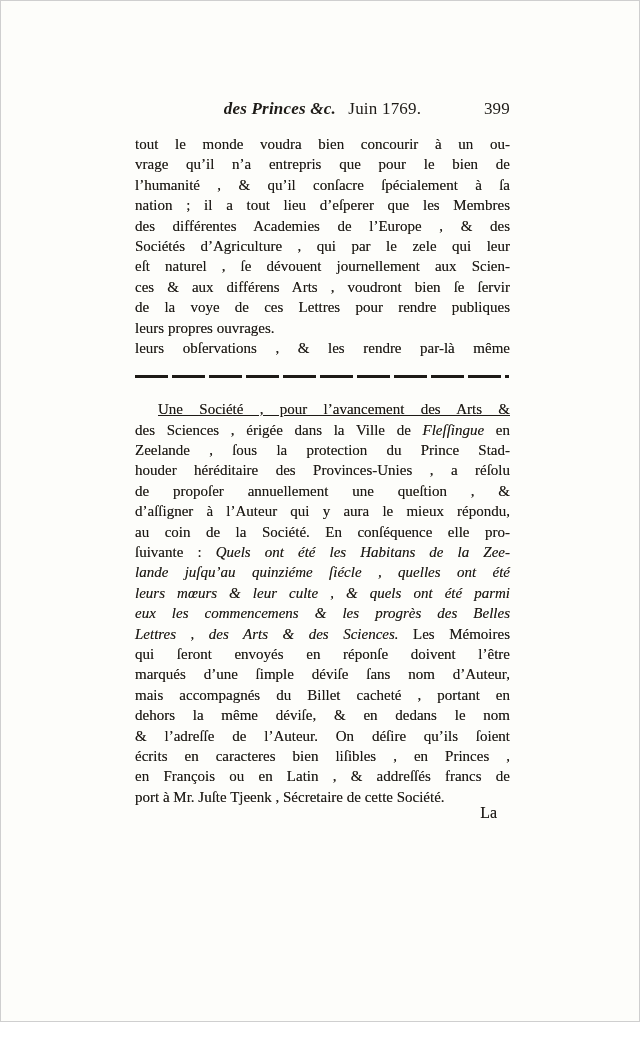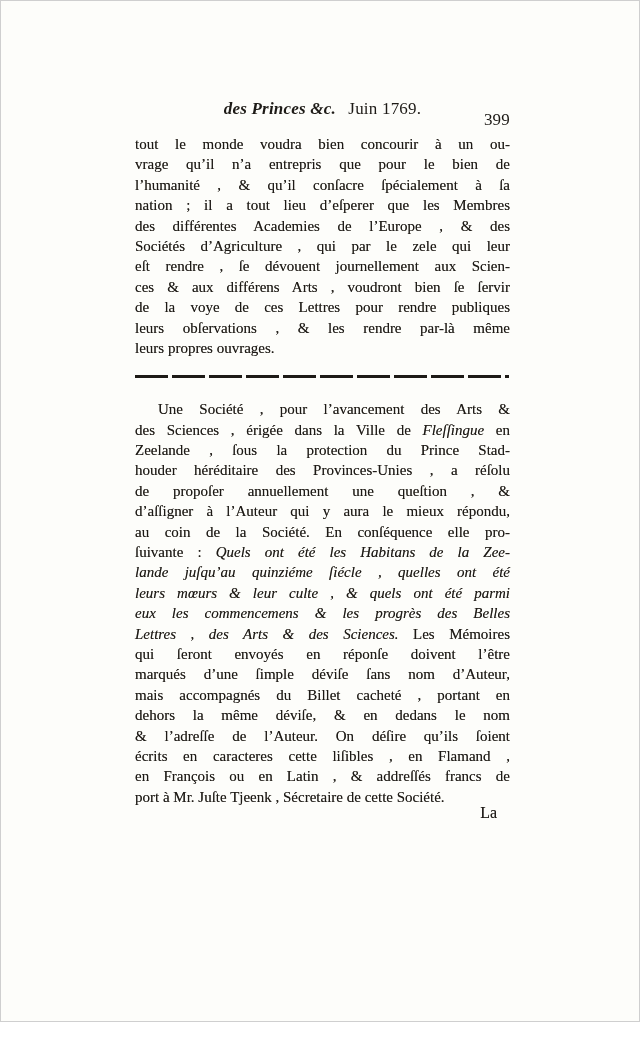--- a/index.html
+++ b/index.html
@@ -19,34 +19,34 @@
     position: relative;
     height: 24px;
     margin-bottom: 11px;
     text-align: center;
     font-size: 17px;
     letter-spacing: 0.2px;
     white-space: nowrap;
   }
   .running-title { font-style: italic; font-weight: bold; margin-right: 8px; }
   .issue-date { font-weight: 500; }
-  .page-number { position: absolute; right: 0; top: 11px; font-size: 17px; font-weight: 500; }
+  .page-number { position: absolute; right: 0; top: 0; font-size: 17px; font-weight: 500; }
 
   .para { font-size: 15px; text-shadow: 0 0 0.5px rgba(25, 18, 10, 0.55); }
   .line {
     height: 20.4px;
     line-height: 20.4px;
     text-align: justify;
     text-align-last: justify;
     white-space: normal;
     overflow: visible;
   }
   .line.last { text-align-last: left; }
   .it { font-style: italic; }
-  .indent-first .line:first-child { text-indent: 23px; }
+  .indent-first .line:first-child { text-indent: 23px; text-decoration: underline; }
 
   .separator {
     height: 3px;
     margin: 17px 1px 21px 0;
     background: repeating-linear-gradient(90deg,
       var(--ink, #1d1a16) 0px, var(--ink, #1d1a16) 33px,
       transparent 33px, transparent 37px);
   }
 
   .catchword {
@@ -70,25 +70,25 @@
       <span class="page-number">399</span>
     </div>
 
     <div class="para">
         <div class="line"><span>tout le monde voudra bien concourir à un ou-</span></div>
         <div class="line"><span>vrage qu’il n’a entrepris que pour le bien de</span></div>
         <div class="line"><span>l’humanité , &amp; qu’il conſacre ſpécialement à ſa</span></div>
         <div class="line"><span>nation ; il a tout lieu d’eſperer que les Membres</span></div>
         <div class="line"><span>des différentes Academies de l’Europe , &amp; des</span></div>
         <div class="line"><span>Sociétés d’Agriculture , qui par le zele qui leur</span></div>
-        <div class="line"><span>eſt rendre , ſe dévouent journellement aux Scien-</span></div>
+        <div class="line"><span>eſt naturel , ſe dévouent journellement aux Scien-</span></div>
         <div class="line"><span>ces &amp; aux différens Arts , voudront bien ſe ſervir</span></div>
         <div class="line"><span>de la voye de ces Lettres pour rendre publiques</span></div>
+        <div class="line last"><span>leurs propres ouvrages.</span></div>
         <div class="line"><span>leurs obſervations , &amp; les rendre par-là même</span></div>
-        <div class="line last"><span>leurs propres ouvrages.</span></div>
       </div>
 
     <div class="separator"></div>
 
     <div class="para indent-first">
         <div class="line"><span>Une Société , pour l’avancement des Arts &amp;</span></div>
         <div class="line"><span>des Sciences , érigée dans la Ville de </span><span class="it">Fleſſingue</span><span> en</span></div>
         <div class="line"><span>Zeelande , ſous la protection du Prince Stad-</span></div>
         <div class="line"><span>houder héréditaire des Provinces-Unies , a réſolu</span></div>
         <div class="line"><span>de propoſer annuellement une queſtion , &amp;</span></div>
@@ -97,21 +97,21 @@
         <div class="line"><span>ſuivante : </span><span class="it">Quels ont été les Habitans de la Zee-</span></div>
         <div class="line"><span class="it">lande juſqu’au quinziéme ſiécle , quelles ont été</span></div>
         <div class="line"><span class="it">leurs mœurs &amp; leur culte , &amp; quels ont été parmi</span></div>
         <div class="line"><span class="it">eux les commencemens &amp; les progrès des Belles</span></div>
         <div class="line"><span class="it">Lettres , des Arts &amp; des Sciences.</span><span> Les Mémoires</span></div>
         <div class="line"><span>qui ſeront envoyés en réponſe doivent l’être</span></div>
         <div class="line"><span>marqués d’une ſimple déviſe ſans nom d’Auteur,</span></div>
         <div class="line"><span>mais accompagnés du Billet cacheté , portant en</span></div>
         <div class="line"><span>dehors la même déviſe, &amp; en dedans le nom</span></div>
         <div class="line"><span>&amp; l’adreſſe de l’Auteur. On déſire qu’ils ſoient</span></div>
-        <div class="line"><span>écrits en caracteres cette liſibles , en Flamand ,</span></div>
+        <div class="line"><span>écrits en caracteres bien liſibles , en Princes ,</span></div>
         <div class="line"><span>en François ou en Latin , &amp; addreſſés francs de</span></div>
         <div class="line last"><span>port à Mr. Juſte Tjeenk , Sécretaire de cette Société.</span></div>
       </div>
 
     <div class="catchword">La</div>
 
   </div>
 </div>
 
 </body></html>

